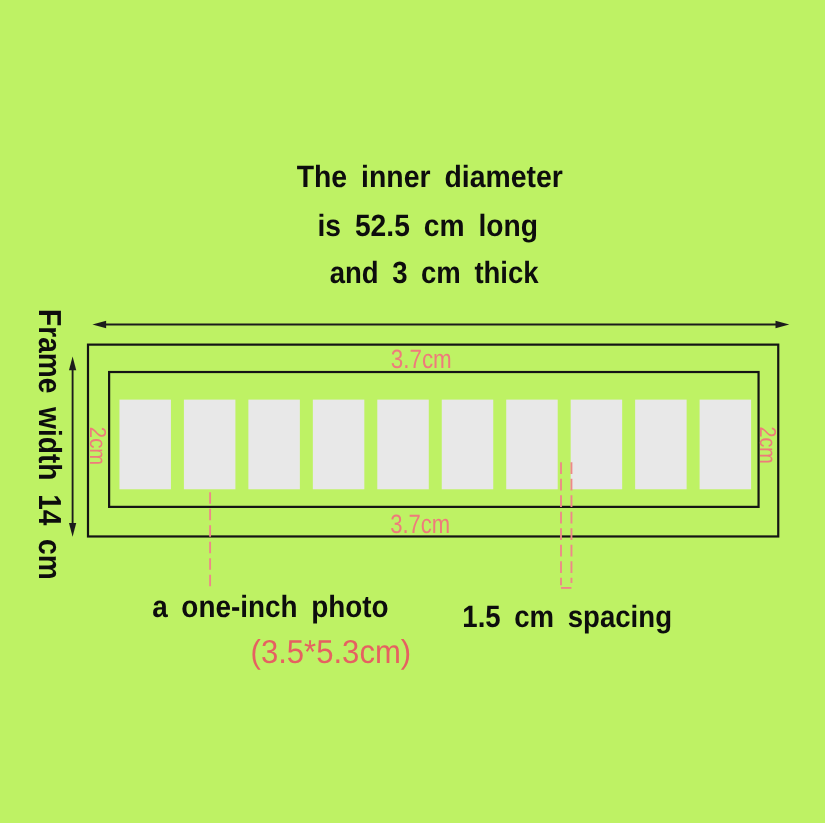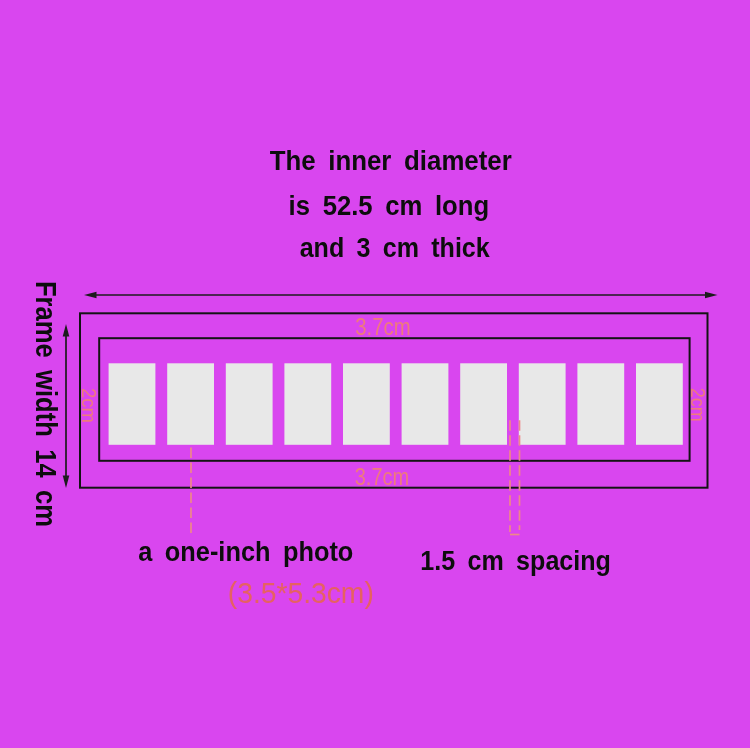--- a/index.html
+++ b/index.html
@@ -1,16 +1,16 @@
 <!DOCTYPE html>
 <html><head>
 <meta charset="utf-8">
 <style>
   html,body{margin:0;padding:0;background:#ffffff;}
-  .page{position:relative;width:750px;height:748px;background:#d946ef;overflow:hidden;
+  .page{position:relative;width:750px;height:748px;background:#bef264;overflow:hidden;
         font-family:"Liberation Sans", sans-serif;}
 </style>
 </head>
 <body>
 <div class="page">
 <svg width="750" height="748" viewBox="0 0 750 748" xmlns="http://www.w3.org/2000/svg">
 
   <text x="269.7" y="170.3" font-size="28" font-weight="bold" fill="#0d0d0d" word-spacing="6" textLength="242" lengthAdjust="spacingAndGlyphs">The inner diameter</text>
 
   <text x="288.6" y="214.5" font-size="28" font-weight="bold" fill="#0d0d0d" word-spacing="6" textLength="200.5" lengthAdjust="spacingAndGlyphs">is 52.5 cm long</text>

